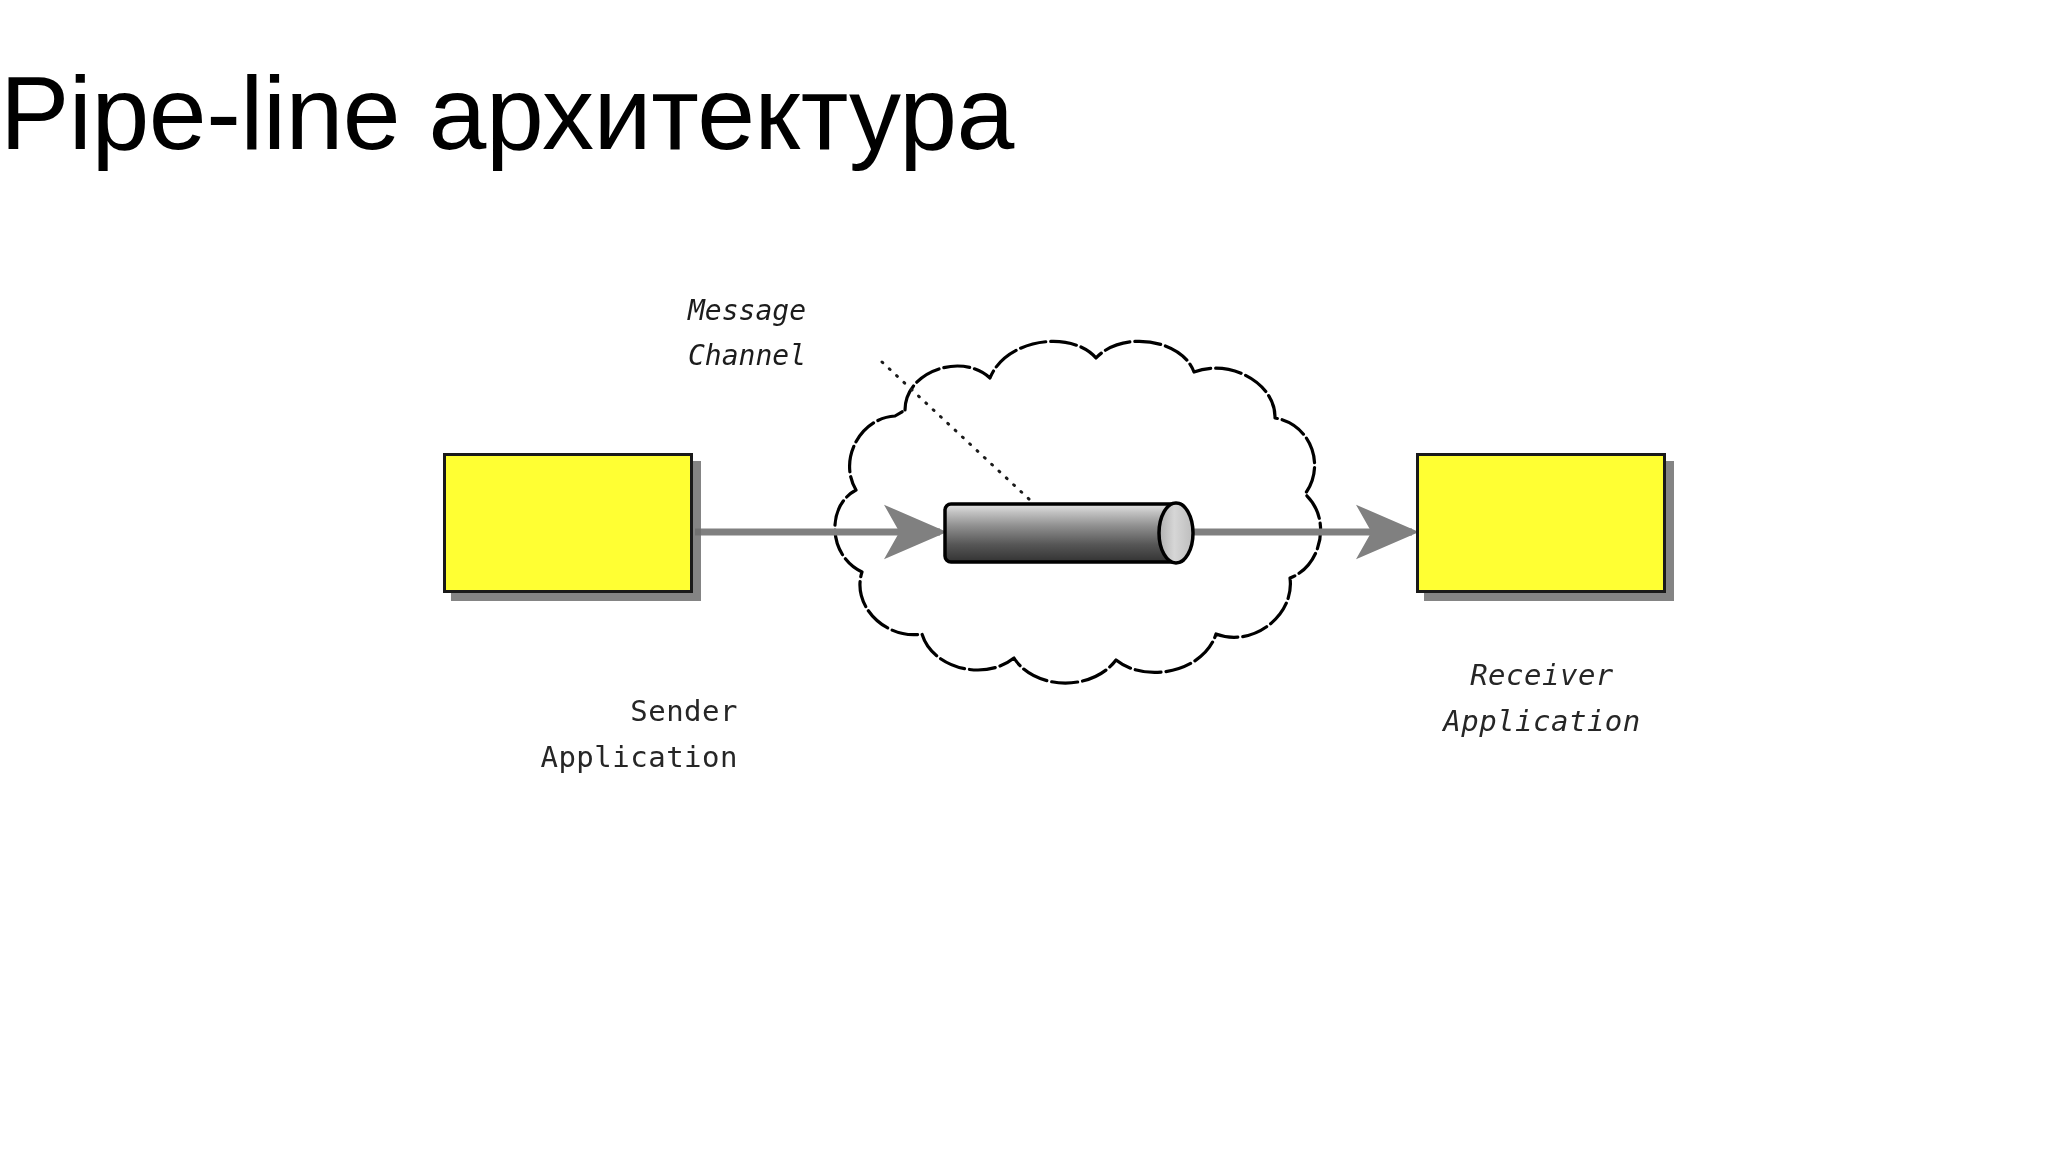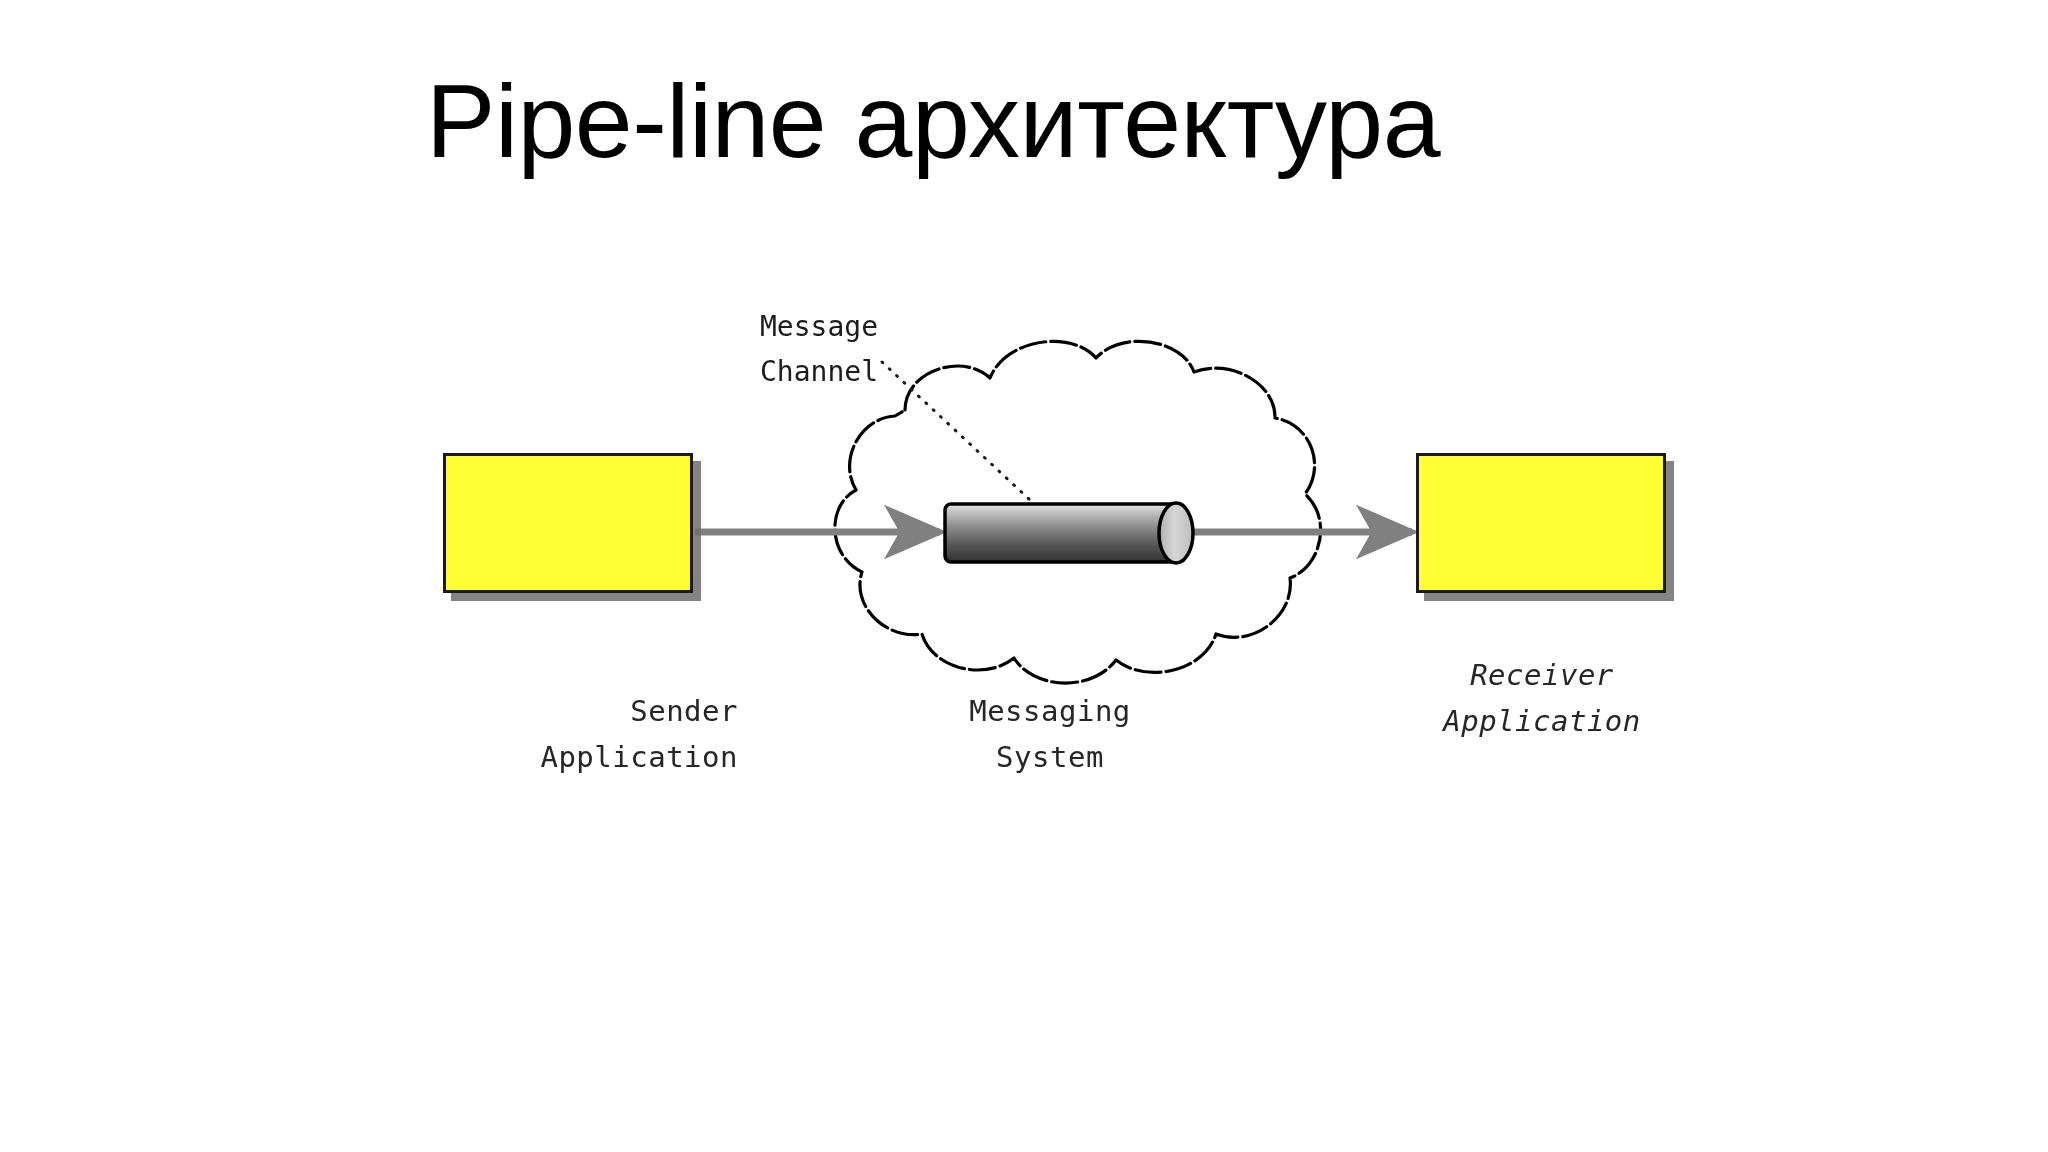--- a/index.html
+++ b/index.html
@@ -12,23 +12,23 @@
     height: 1152px;
     position: relative;
     overflow: hidden;
     font-family: "Liberation Sans", sans-serif;
   }
 
   
   #slide-title {
     position: absolute;
     left: 0;
-    top: 62px;
+    top: 54px;
     width: 1866px;
-    text-align: center;
+    text-align: left;
     font-family: "Liberation Sans", sans-serif;
     font-size: 104px;
     font-weight: 400;
     line-height: 1.15;
     color: #000000;
     letter-spacing: -0.5px;
     white-space: nowrap;
   }
 
   
@@ -68,24 +68,25 @@
     white-space: pre-line;
   }
   #sender-caption    { left: 398px;  top: 688px; width: 340px; text-align: right; }
   #messaging-caption { left: 880px;  top: 688px; width: 340px; }
   #receiver-caption  { left: 1372px; top: 652px; width: 340px; font-style: italic; }
 
   
   #channel-label {
     position: absolute;
     left: 688px;
-    top: 304px;
+    top: 288px;
     width: 190px;
-    text-align: right;
+    text-align: left;
     font-family: "DejaVu Sans Mono", "Liberation Mono", monospace;
+    font-style: italic;
     font-size: 28px;
     line-height: 45px;
     color: #1c1c1c;
     white-space: pre-line;
   }
 </style>
 </head>
 <body>
 
 <div id="slide-title">Pipe-line архитектура</div>
@@ -142,22 +143,20 @@
     </g>
   </svg>
 
   <div id="sender-box" class="app-box"></div>
 
   <div id="receiver-box" class="app-box"></div>
 
   <div id="sender-caption" class="caption">Sender
 Application</div>
 
-  <div id="messaging-caption" class="caption">Messaging
-System</div>
 
   <div id="receiver-caption" class="caption">Receiver
 Application</div>
 
   <div id="channel-label">Message
 Channel</div>
 
 </div>
 
 </body></html>

